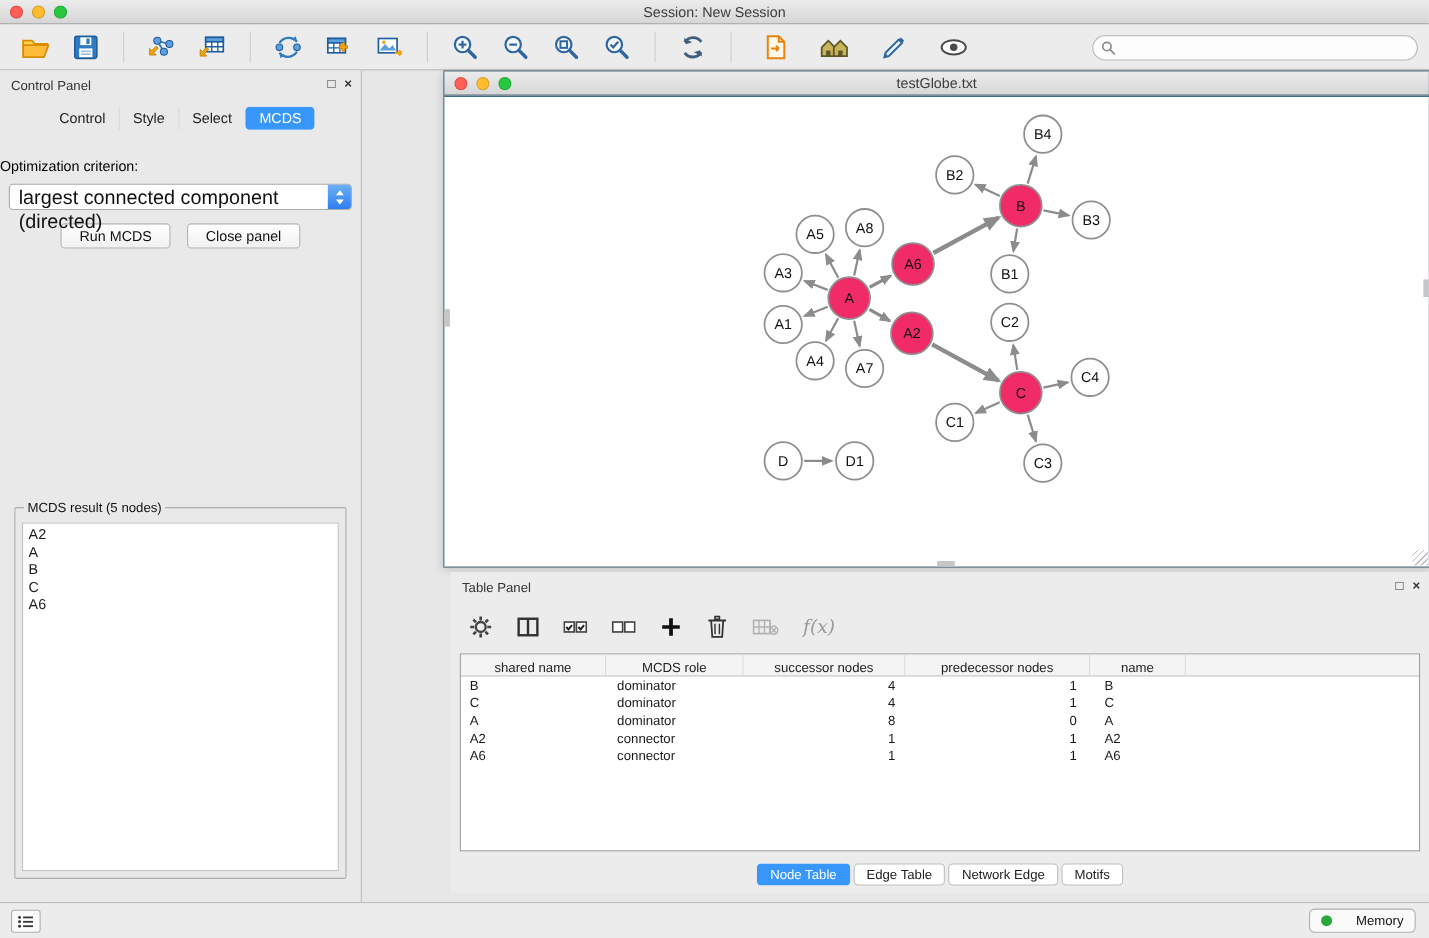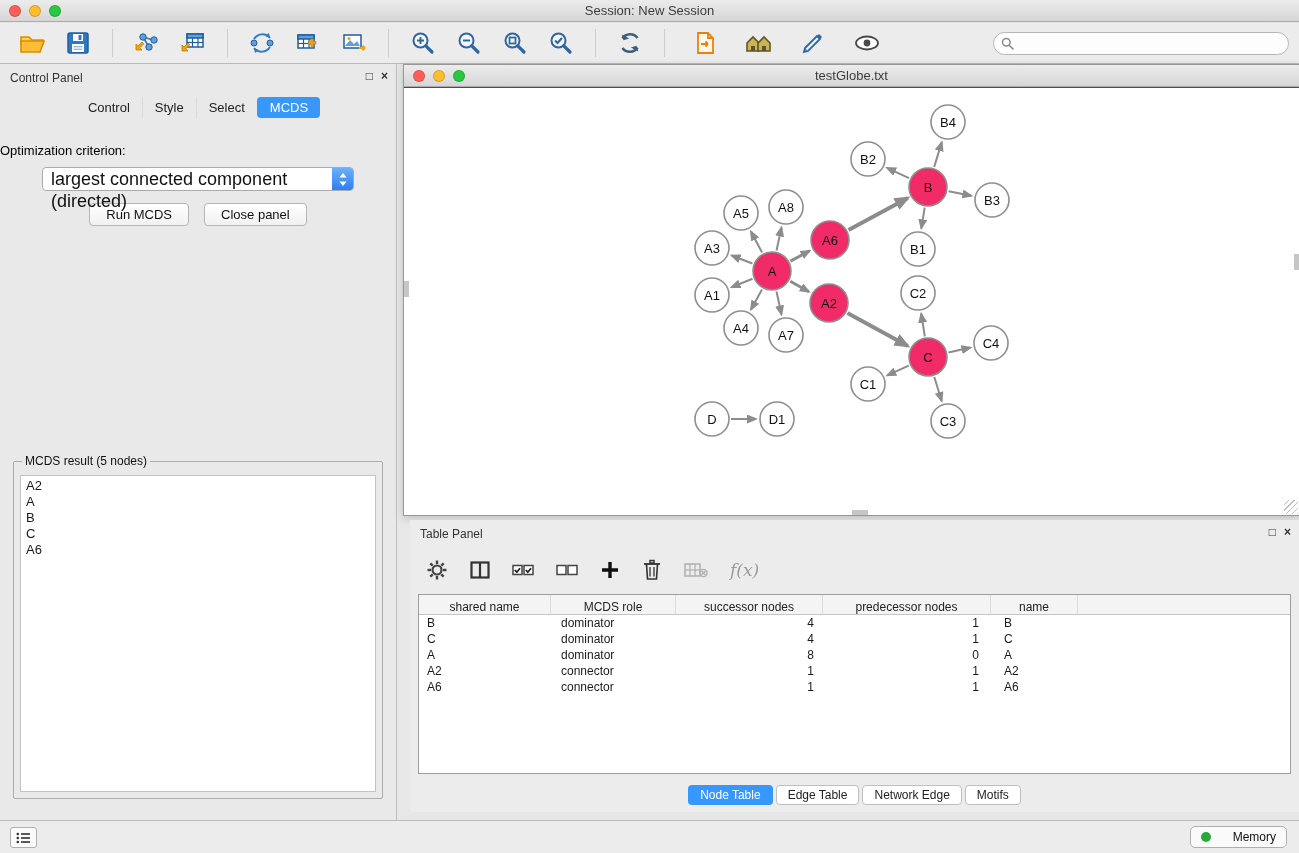--- a/index.html
+++ b/index.html
@@ -33,21 +33,21 @@
   .sep { width:1px; height:28px; background:#CDCDCD; margin:0 8px; }
   .searchbox {
     position:absolute; right:10px; top:9px; width:296px; height:23px;
     background:#FDFDFD; border:1px solid #B5B5B5; border-radius:12px;
     display:flex; align-items:center; padding-left:7px; gap:4px;
   }
   .searchbox input { border:none; outline:none; background:transparent; flex:1;
     font-size:12px; font-family:"Liberation Sans",sans-serif; height:18px;}
   
   .control-panel {
-    position:absolute; left:0; top:64px; width:397px; height:756px;
+    position:absolute; left:0; top:64px; width:329px; height:756px;
     background:#E9E9E9; border-right:1px solid #BEBEBE;
   }
   .panel-header { position:relative; height:26px; padding:7px 10px 0; font-size:12px; color:#333; }
   .panel-icons { position:absolute; right:8px; top:6px; display:flex; gap:8px;
     font-size:12px; color:#333; }
   .panel-icons span { cursor:default; line-height:12px; font-weight:bold;}
   .cp-tabs { display:flex; justify-content:center; margin-top:7px; align-items:center;}
   .tab { font-size:13px; padding:3px 12px; color:#222; border-radius:4px; }
   .cp-tabs .tab { border-left:1px solid #DADADA; border-radius:0; }
   .cp-tabs .tab:first-child { border-left:none; }
@@ -76,21 +76,21 @@
     border:1px solid #ADADAD; border-radius:2px; padding:7px 6px 6px;
   }
   .result-fieldset legend { font-size:12px; color:#111; padding:0 3px; margin-left:2px;}
   .result-list {
     width:100%; height:100%; background:#fff; border:1px solid #C3C3C3;
     font-size:13px; line-height:16px; padding:2px 5px; overflow:hidden;
   }
   
   .net-window {
     position:absolute; left:403px; top:64px; width:897px; height:452px;
-    background:#1d4ed8; border:1px solid #979797; box-shadow:0 2px 8px rgba(0,0,0,.18);
+    background:#0c4a6e; border:1px solid #979797; box-shadow:0 2px 8px rgba(0,0,0,.18);
   }
   .net-titlebar {
     position:relative; height:22px; background:linear-gradient(#ECECEC,#D6D6D6);
     border-bottom:1px solid #ABABAB; text-align:center; line-height:22px;
     font-size:13px; color:#3c3c3c;
   }
   .net-content { position:absolute; top:23px; left:0; right:0; bottom:0; background:#fff; }
   .net-content svg { display:block; }
   .nub { position:absolute; background:#C6C6C6; }
   .nub-left { left:0; top:48%; width:5px; height:16px; }

